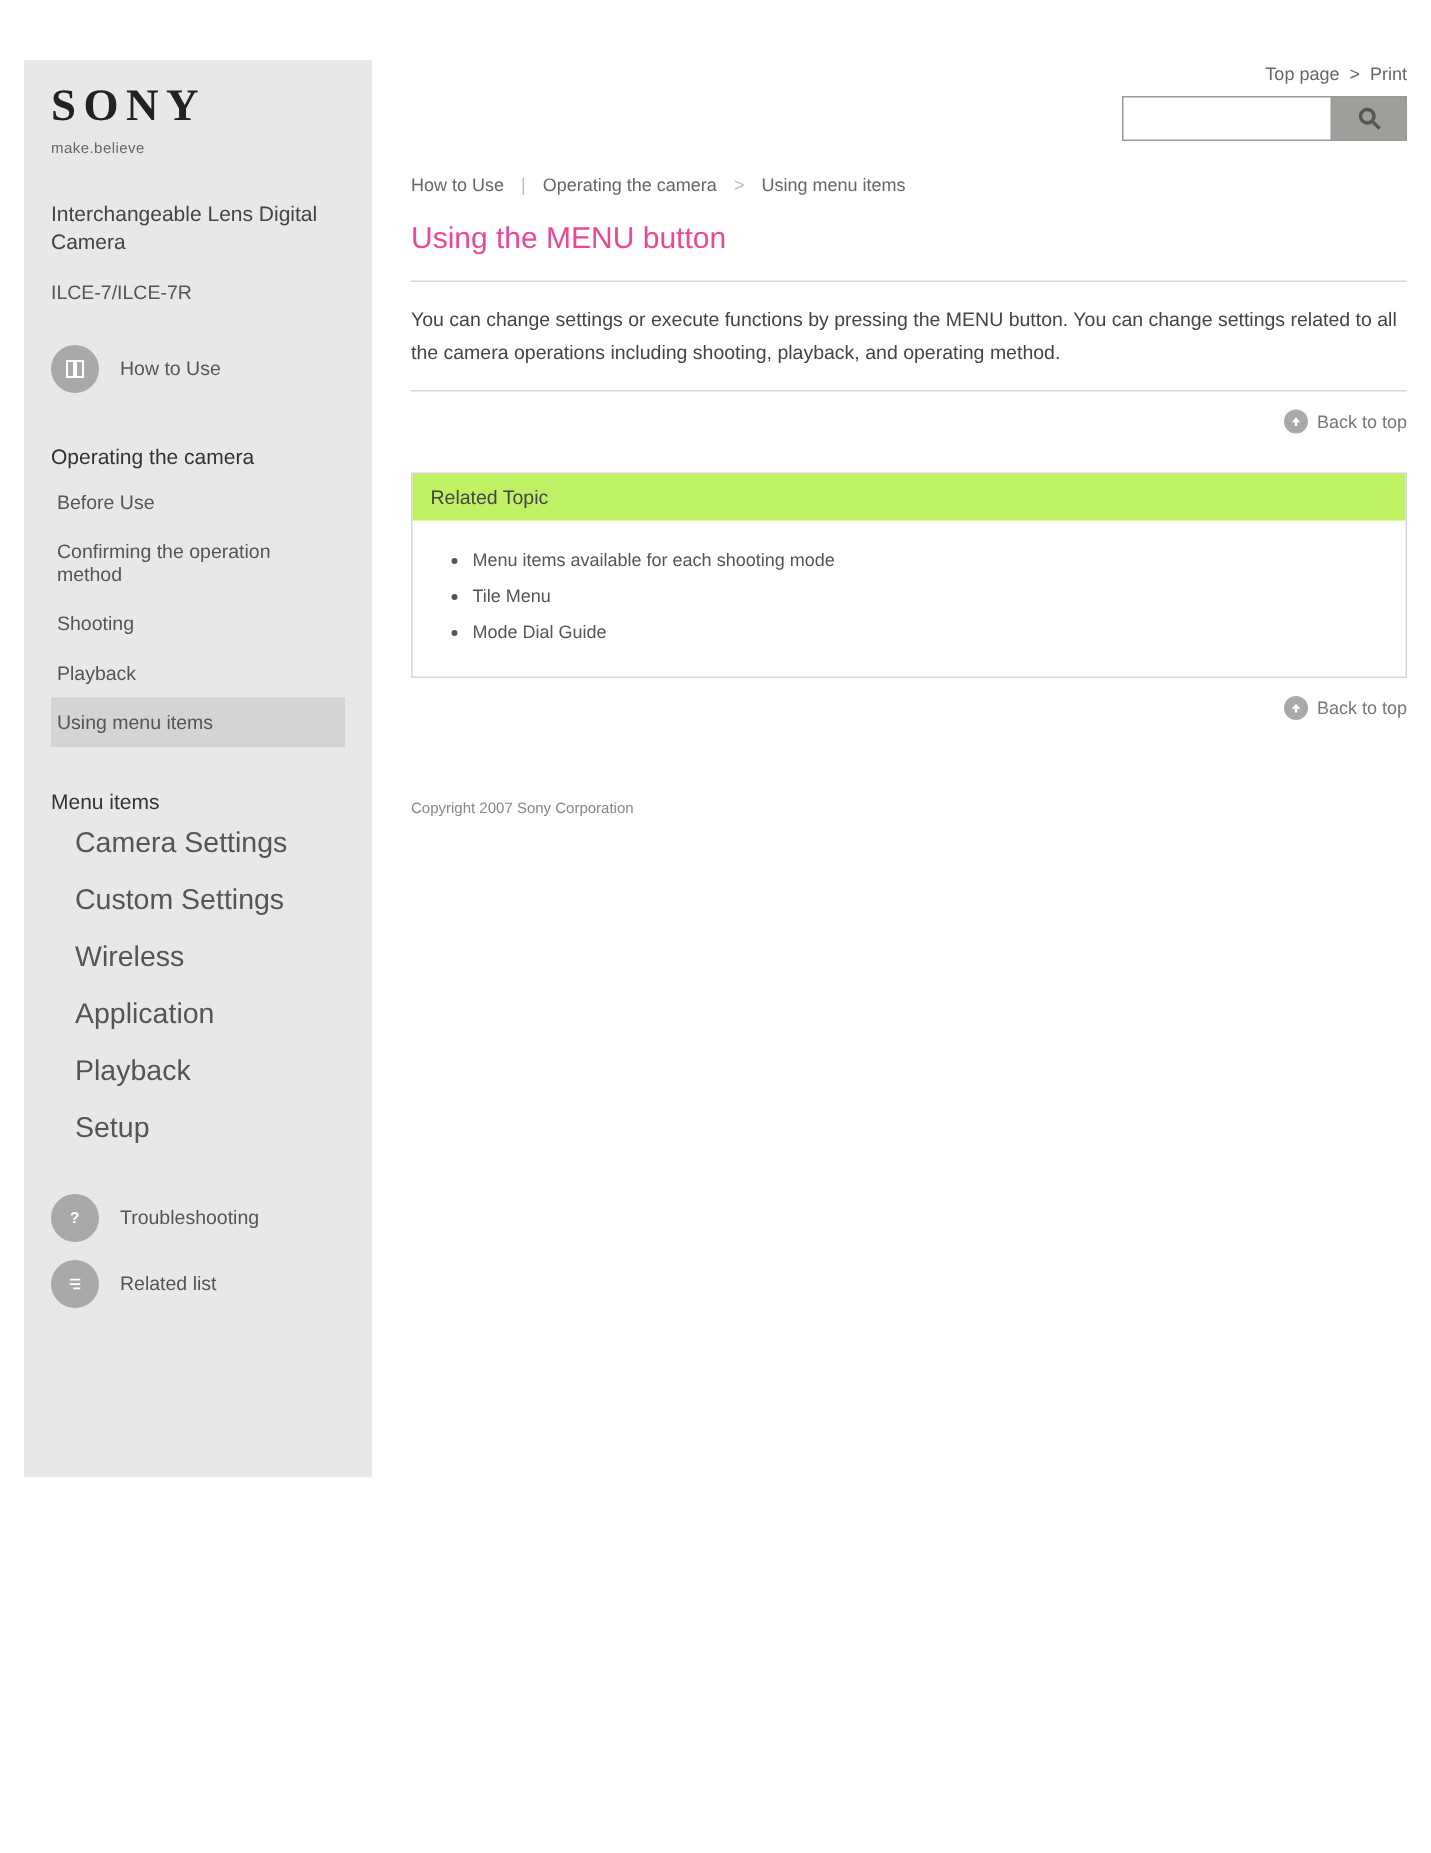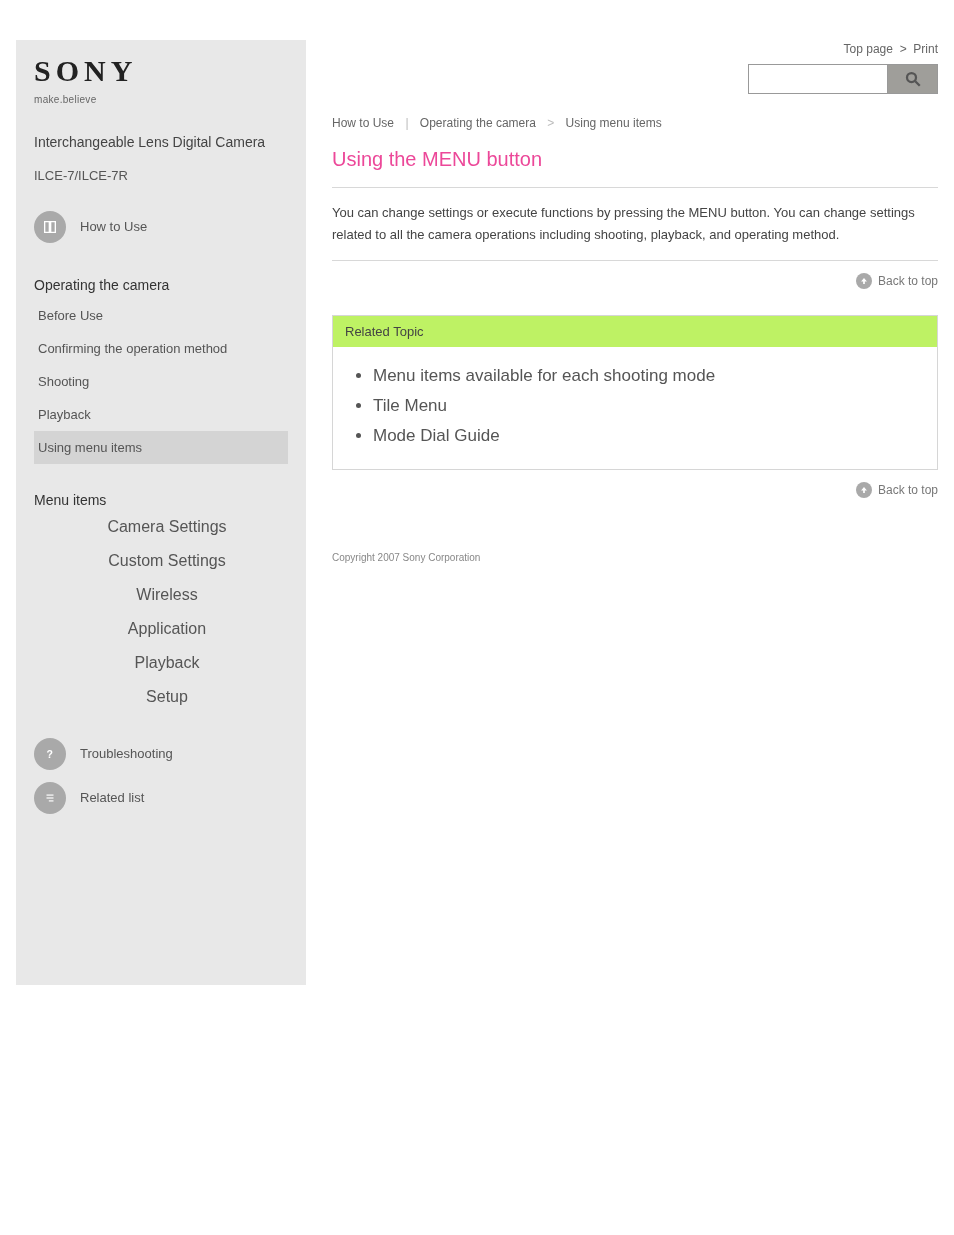--- a/index.html
+++ b/index.html
@@ -8,21 +8,21 @@
     font-size: 13px;
     color: #333;
     background: #fff;
     width: 954px;
   }
   .page {
     display: flex;
     padding: 40px 16px 0 16px;
   }
   .sidebar {
-    width: 290px;
+    width: 232px;
     background: #e8e8e8;
     padding: 14px 18px 60px 18px;
     min-height: 945px;
   }
   .brand {
     font-family: "Times New Roman", serif;
     font-weight: bold;
     font-size: 30px;
     letter-spacing: 5px;
     color: #222;
@@ -59,21 +59,21 @@
   }
   .nav-list { list-style: none; }
   .nav-list li {
     padding: 9px 4px; font-size: 13px; color: #555;
     cursor: pointer;
   }
   .nav-list li.active {
     background: #d4d4d4;
   }
   .sub-list { list-style: none; margin-top: -4px; }
-  .sub-list li { padding: 8px 4px 8px 16px; font-size: 16px; color: #555; cursor:pointer;text-align:center; }
+  .sub-list li { padding: 8px 4px 8px 16px; font-size: 19px; color: #555; cursor:pointer; }
   .spacer { height: 18px; }
   .main {
     flex: 1;
     padding: 0 0 0 26px;
     position: relative;
   }
   .top-links {
     text-align: right;
     font-size: 12px;
     color: #666;
@@ -116,21 +116,21 @@
   .related-box {
     border: 1px solid #d6d6d6; margin-top: 8px;
   }
   .related-head {
     background: #bef264; padding: 8px 12px; font-size: 13px; color: #444;
   }
   .related-body {
     padding: 14px 22px 18px 22px;
   }
   .related-body ul { list-style: disc; padding-left: 18px; }
-  .related-body li { font-size: 17px; color: #555; padding: 5px 0; cursor:pointer; }
+  .related-body li { font-size: 12px; color: #555; padding: 5px 0; cursor:pointer; }
   .copyright {
     font-size: 10px; color: #888; margin-top: 36px;
   }
   .pagenum {
     position: absolute; left: 50%; transform: translateX(-50%);
     bottom: -236px; font-size: 11px; color: #333;
     width:100%; text-align:center;
   }
   .footer-area { height: 250px; }
 </style>

